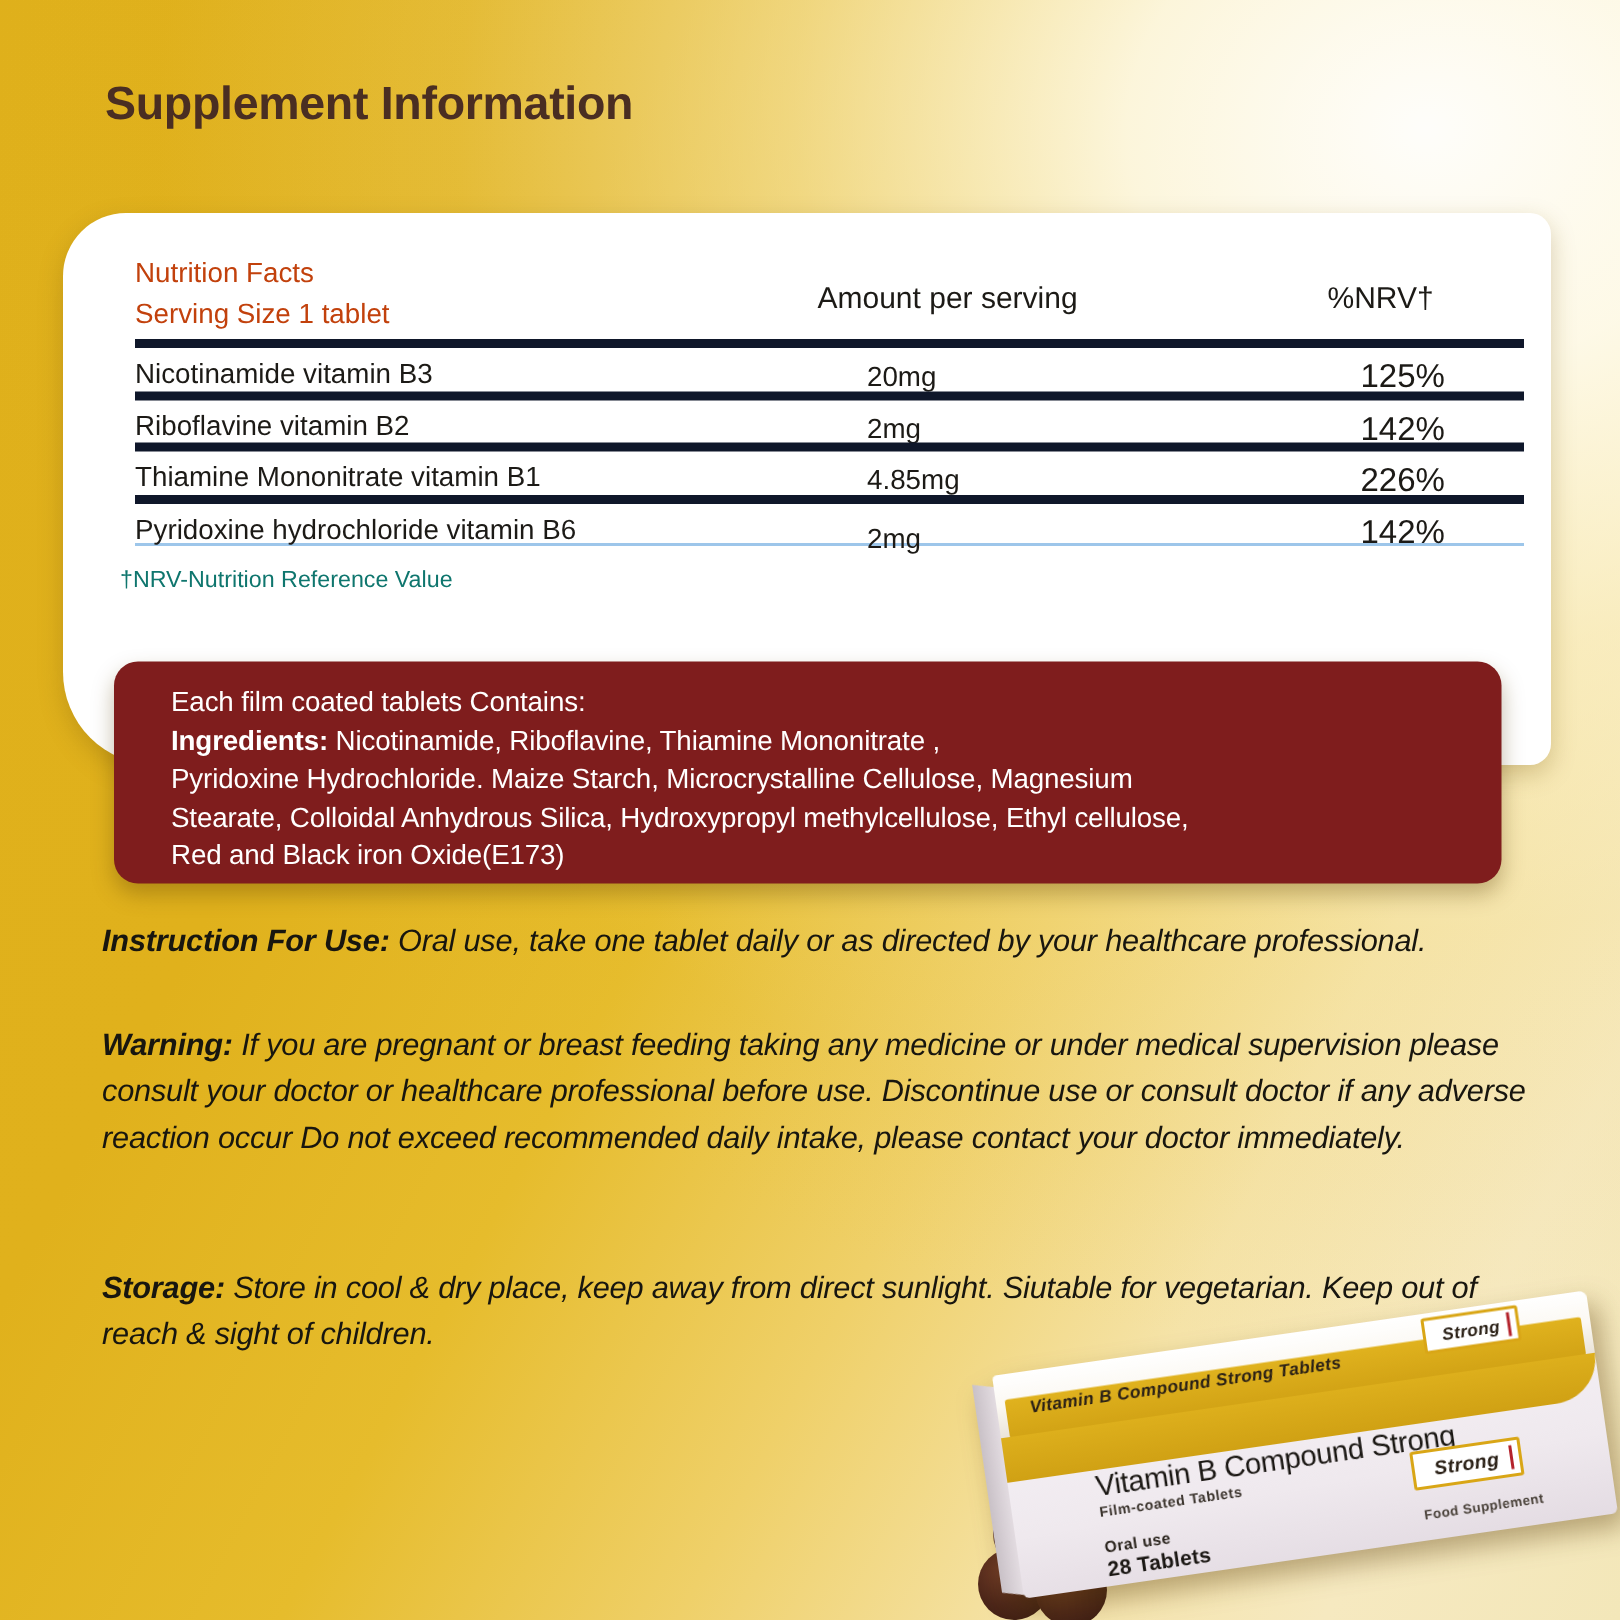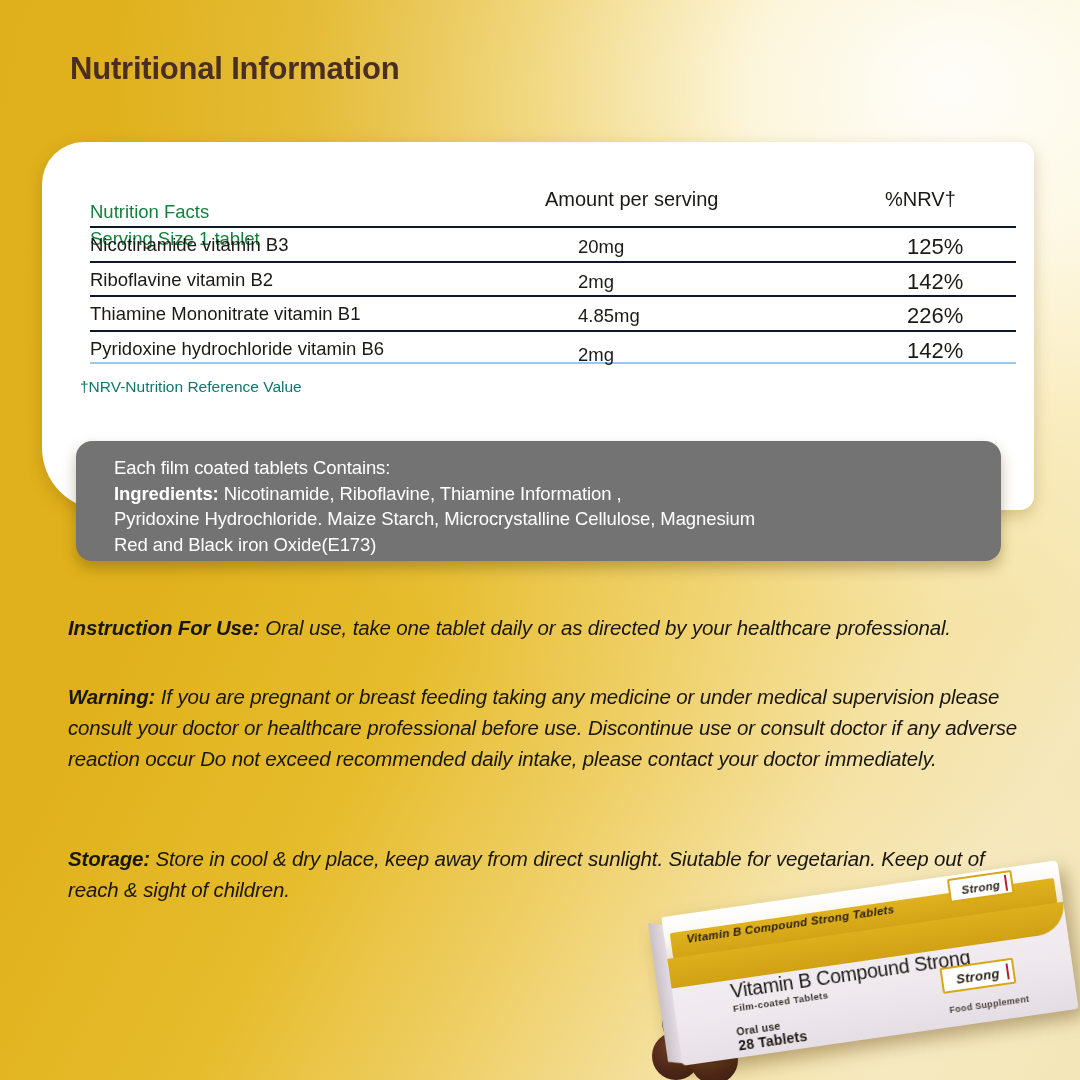--- a/index.html
+++ b/index.html
@@ -44,49 +44,49 @@
     position:absolute; left:42px; top:142px;
     width:992px; height:368px;
     background:#FFFFFF;
     border-radius:42px 14px 14px 62px;
     box-shadow:0 6px 16px rgba(120,85,10,0.28);
   }
 
   .facts-inner { position:absolute; left:48px; top:26px; right:18px; }
 
   .thead { position:relative; height:56px; }
-  .th-left { position:absolute; left:0; top:0; font-size:18.5px; color:#15803d; line-height:1.48;margin-top:30px; }
+  .th-left { position:absolute; left:0; top:0; font-size:18.5px; color:#c2410c; line-height:1.48; }
   .th-mid  { position:absolute; left:455px; top:20px; font-size:20px; color:#1C1A16; }
   .th-right{ position:absolute; left:795px; top:20px; font-size:20px; color:#1C1A16; }
 
   .rows { margin-top:2px; }
   .row {
     position:relative; height:34.5px;
-    border-top:2px solid #0f172a;
+    border-top:6px solid #0f172a;
   }
   .row:last-child { border-bottom:2px solid #9DC6EA; }
   .r-name   { position:absolute; left:0;     top:6px;  font-size:18.5px; color:#1C1A16; }
   .r-amount { position:absolute; left:488px; top:11px; font-size:18.5px; color:#1C1A16; }
   .r-nrv    { position:absolute; left:817px; top:6px;  font-size:22px; color:#1C1A16; }
 
   .row.r1 .r-amount { top:8px; }
   .row.r2 .r-amount { top:8px; }
   .row.r3 .r-amount { top:8px; }
   .row.r4 .r-amount { top:12px; }
 
   .footnote {
     position:absolute; left:38px; top:236px;
     font-size:15.5px; color:#0f766e;
   }
 
   
   .ingredients {
     position:absolute; left:76px; top:441px;
-    width:925px; height:120px;
-    background:#737373;
+    width:925px; height:148px;
+    background:#7f1d1d;
     border-radius:16px;
     box-shadow:0 7px 14px rgba(90,62,8,0.35);
     padding:14px 0 0 38px;
   }
   .ing-line {
     color:#FFFFFF; font-size:18.5px; line-height:25.5px;
     letter-spacing:-0.1px;
   }
   .ing-line b { font-weight:bold; }
 
@@ -196,21 +196,21 @@
   .box-side {
     position:absolute; left:-14px; top:6px; width:16px; height:140px;
     background:linear-gradient(90deg,#C9C1C7 0%,#E6DFE4 100%);
     transform: skewY(14deg);
   }
 </style>
 </head>
 <body>
 
 <div class="header">
-  <div class="title">Nutritional Information</div>
+  <div class="title">Supplement Information</div>
 </div>
 
 <div class="facts-card">
   <div class="facts-inner">
 
     <div class="thead">
       <div class="th-left">
         <div>Nutrition Facts</div>
         <div>Serving Size 1 tablet</div>
       </div>
@@ -240,22 +240,23 @@
         <div class="r-nrv">142%</div>
       </div>
     </div>
   </div>
 
   <div class="footnote">†NRV-Nutrition Reference Value</div>
 </div>
 
 <div class="ingredients">
   <div class="ing-line">Each film coated tablets Contains:</div>
-  <div class="ing-line"><b>Ingredients:</b><span> Nicotinamide, Riboflavine, Thiamine Information ,</span></div>
+  <div class="ing-line"><b>Ingredients:</b><span> Nicotinamide, Riboflavine, Thiamine Mononitrate ,</span></div>
   <div class="ing-line">Pyridoxine Hydrochloride. Maize Starch, Microcrystalline Cellulose, Magnesium</div>
+  <div class="ing-line">Stearate, Colloidal Anhydrous Silica, Hydroxypropyl methylcellulose, Ethyl cellulose,</div>
   <div class="ing-line">Red and Black iron Oxide(E173)</div>
 </div>
 
 <div class="sec" id="sec-instruction">
   <p><b>Instruction For Use:</b><span> Oral use, take one tablet daily or as directed by your healthcare professional.</span></p>
 </div>
 
 <div class="sec" id="sec-warning">
   <p><b>Warning:</b><span> If you are pregnant or breast feeding taking any medicine or under medical supervision please consult your doctor or healthcare professional before use. Discontinue use or consult doctor if any adverse reaction occur Do not exceed recommended daily intake, please contact your doctor immediately.</span></p>
 </div>

